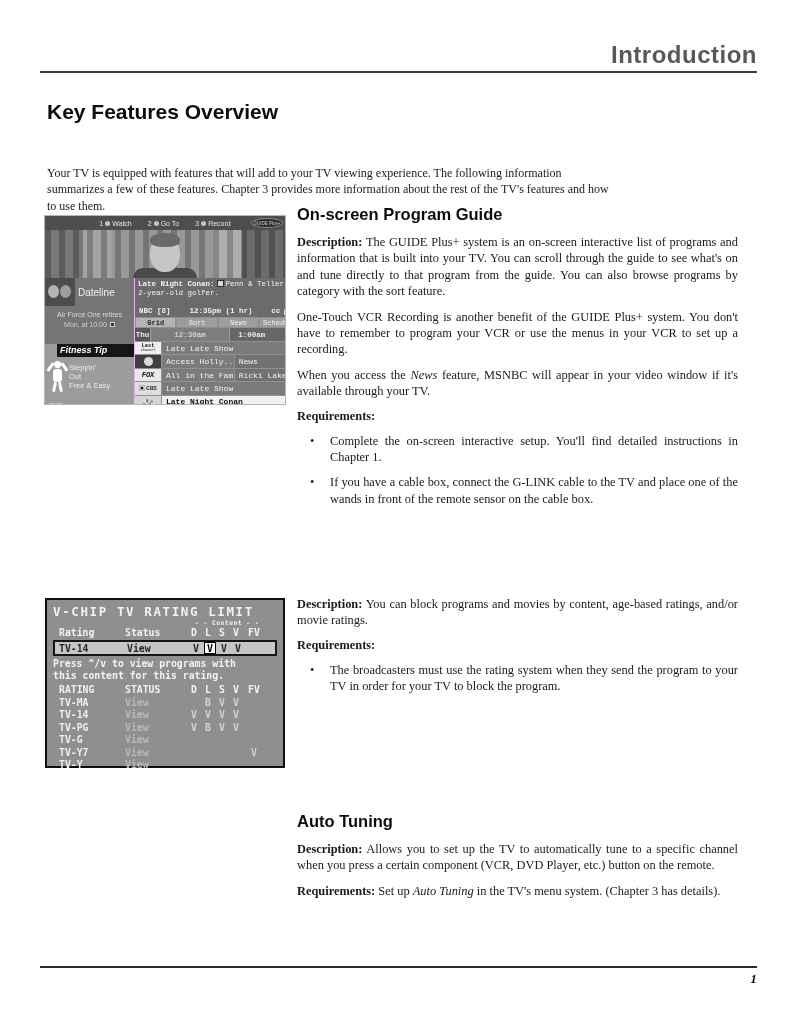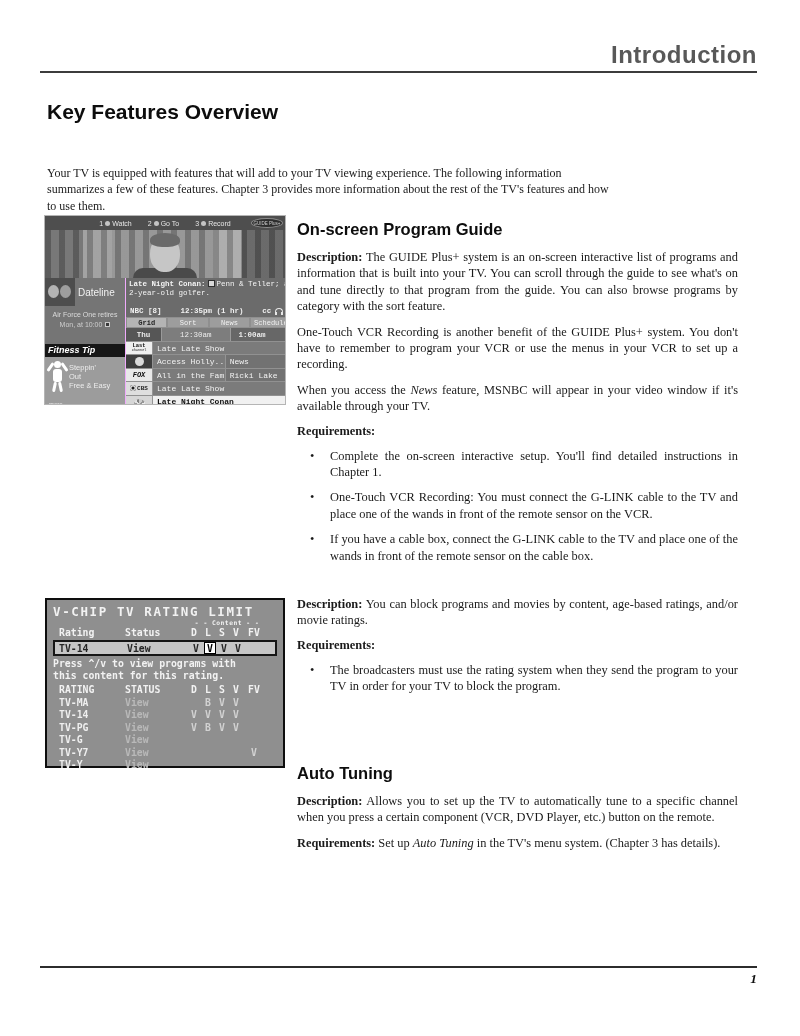--- a/index.html
+++ b/index.html
@@ -17,21 +17,21 @@
   .rule-bottom { position:absolute; top:966px; left:40px; right:43px; border-top:2px solid #2c2c2c; }
   .page-number { position:absolute; top:971px; right:43px; font-weight:bold; font-style:italic; font-size:13.5px; color:#111; }
 
   
   .h1 { position:absolute; top:100px; left:47px; font-family:"Liberation Sans", sans-serif;
         font-weight:bold; font-size:21px; color:#0d0d0d; }
   .intro { position:absolute; top:143px; left:47px; width:572px; font-size:12px; line-height:16.4px;margin-top:22px; }
 
   
   .sect { position:absolute; left:297px; width:441px; }
-  .s1 { top:220px; } .s2 { top:596px; } .s3 { top:764px; }
+  .s1 { top:205px; } .s2 { top:596px; } .s3 { top:812px; }
   .h2 { font-family:"Liberation Sans", sans-serif; font-weight:bold; font-size:16.5px;
         color:#0d0d0d; margin-bottom:10px; }
   .para { font-size:12.4px; line-height:16.4px; text-align:justify; margin-bottom:9px; }
   .para b { font-weight:bold; }
   .req { font-weight:bold; font-size:12.4px; margin-bottom:9px; }
   .blist { list-style:none; }
   .blist li { position:relative; padding-left:33px; margin-bottom:9px;
               font-size:12.4px; line-height:16.4px; text-align:justify; }
   .blist li::before { content:"\2022"; position:absolute; left:13px; top:0; }
   .em { font-style:italic; }
@@ -52,33 +52,33 @@
            filter:blur(.4px); }
   .g-bldg { position:absolute; inset:0;
            background:repeating-linear-gradient(90deg, rgba(40,40,40,.25) 0 6px, rgba(255,255,255,.08) 6px 14px); }
   .g-face { position:absolute; left:50%; top:5px; transform:translateX(-50%); width:30px; height:37px;
            background:#c6c6c6; border-radius:50% 50% 46% 46%; }
   .g-face::before { content:""; position:absolute; top:-2px; left:0; right:0; height:14px;
            background:#6a6a6a; border-radius:50% 50% 40% 40%; }
   .g-suit { position:absolute; left:50%; top:38px; transform:translateX(-50%); width:64px; height:12px;
            background:#4a4a4a; border-radius:10px 10px 0 0; }
   .g-main { flex:1; display:flex; }
-  .g-left { width:80px; display:flex; flex-direction:column; flex:none; }
+  .g-left { width:89px; display:flex; flex-direction:column; flex:none; }
   .g-dateline { height:66px; background:#757575; color:#e8e8e8; font-size:7px; flex:none; }
   .g-dl-top { display:flex; height:28px; }
   .g-dl-photo { width:30px; height:28px; background:#4d4d4d; position:relative; flex:none; }
   .g-dl-photo::before, .g-dl-photo::after { content:""; position:absolute; width:11px; height:13px;
            background:#b3b3b3; border-radius:50%; top:7px; }
   .g-dl-photo::before { left:3px; } .g-dl-photo::after { left:15px; background:#9d9d9d; }
   .g-dl-title { font-size:10px; color:#f2f2f2; margin:9px 0 0 3px; }
   .g-dl-sub { text-align:center; margin-top:5px; color:#dcdcdc; }
   .g-dl-when { text-align:center; margin-top:3px; color:#cfcfcf; display:flex; justify-content:center; gap:3px; align-items:center; }
   .g-fitness { flex:1; background:#9c9c9c; display:flex; flex-direction:column; }
   .g-fit-head { background:#161616; color:#fff; font-style:italic; font-weight:bold; font-size:9px;
-           padding:1px 3px 2px; flex:none; }
+           padding:1px 3px 2px; flex:none;margin-left:12px; }
   .g-fit-body { flex:1; display:flex; gap:4px; padding:4px 2px 18px 4px; position:relative; }
   .stickman { width:16px; position:relative; flex:none; }
   .stickman .head { position:absolute; left:5px; top:0; width:7px; height:7px; border-radius:50%; background:#fff; }
   .stickman .torso { position:absolute; left:4px; top:8px; width:9px; height:13px; background:#fff; border-radius:3px; }
   .stickman .arml, .stickman .armr { position:absolute; top:1px; width:3px; height:10px; background:#fff; border-radius:2px; }
   .stickman .arml { left:0; transform:rotate(35deg); }
   .stickman .armr { left:14px; transform:rotate(-35deg); }
   .stickman .legl, .stickman .legr { position:absolute; top:21px; width:3px; height:10px; background:#fff; border-radius:2px; }
   .stickman .legl { left:4px; transform:rotate(12deg); }
   .stickman .legr { left:10px; transform:rotate(-12deg); }
@@ -97,21 +97,21 @@
   .hp::before, .hp::after { content:""; position:absolute; bottom:-2px; width:2px; height:3px; background:#e8e8e8; }
   .hp::before { left:-1px; } .hp::after { right:-1px; }
   .sq { width:6px; height:6px; background:#2f2f2f; border:1px solid #d8d8d8; }
   .sq-sm { width:5px; height:5px; background:#3a3a3a; border:1px solid #cccccc; display:inline-block; }
   .g-tabs { height:11px; background:#8f8f8f; display:flex; gap:2px; align-items:stretch;
            padding:1px 1px; font-size:7px; color:#f2f2f2; flex:none; }
   .g-tab { flex:1; background:#9d9d9d; display:flex; align-items:center; justify-content:center; }
   .g-tab.active { background:#b4b4b4; color:#1f1f1f; font-weight:bold; }
   .arrow-r::before { content:"\25B6"; font-size:6px; }
   .g-timebar { height:13px; display:flex; font-size:7.5px; color:#ececec; flex:none; }
-  .g-day { width:36px; background:#565656; display:flex; align-items:center; justify-content:center;
+  .g-day { width:16px; background:#565656; display:flex; align-items:center; justify-content:center;
            font-weight:bold; border-right:1px solid #9a9a9a; }
   .g-t1 { flex:1.15; background:#7d7d7d; display:flex; align-items:center; justify-content:center;
            border-right:1px solid #9a9a9a; }
   .g-t2 { flex:1; background:#676767; display:flex; align-items:center; font-weight:bold; padding-left:8px; }
   .g-rows { flex:1; display:flex; flex-direction:column; }
   .g-row { flex:1; display:flex; border-top:1px solid #919191; font-size:8px; color:#f2f2f2; }
   .g-logo { width:26px; flex:none; display:flex; align-items:center; justify-content:center; overflow:hidden; }
   .logo-last { background:#efefef; color:#141414; flex-direction:column; font-weight:bold;
            font-size:5.5px; line-height:5px; }
   .logo-last .l2 { font-size:3.5px; font-weight:normal; }
@@ -376,21 +376,20 @@
   </div>
 
   <div class="sect s1">
     <div class="h2">On-screen Program Guide</div>
     <p class="para"><b>Description:</b> <span>The GUIDE Plus+ system is an on-screen interactive list of programs and information that is built into your TV. You can scroll through the guide to see what's on and tune directly to that program from the guide. You can also browse programs by category with the sort feature.</span></p>
     <p class="para">One-Touch VCR Recording is another benefit of the GUIDE Plus+ system. You don't have to remember to program your VCR or use the menus in your VCR to set up a recording.</p>
     <p class="para"><span>When you access the </span><span class="em">News</span><span> feature, MSNBC will appear in your video window if it's available through your TV.</span></p>
     <p class="req">Requirements:</p>
     <ul class="blist">
       <li>Complete the on-screen interactive setup. You'll find detailed instructions in Chapter 1.</li>
-      <li>One-Touch VCR Recording: You must connect the G-LINK cable to the TV and place one of the wands in front of the remote sensor on the VCR.</li>
       <li>If you have a cable box, connect the G-LINK cable to the TV and place one of the wands in front of the remote sensor on the cable box.</li>
     </ul>
   </div>
 
   <div class="sect s2">
     <p class="para"><b>Description:</b> <span>You can block programs and movies by content, age-based ratings, and/or movie ratings.</span></p>
     <p class="req">Requirements:</p>
     <ul class="blist">
       <li>The broadcasters must use the rating system when they send the program to your TV in order for your TV to block the program.</li>
     </ul>

